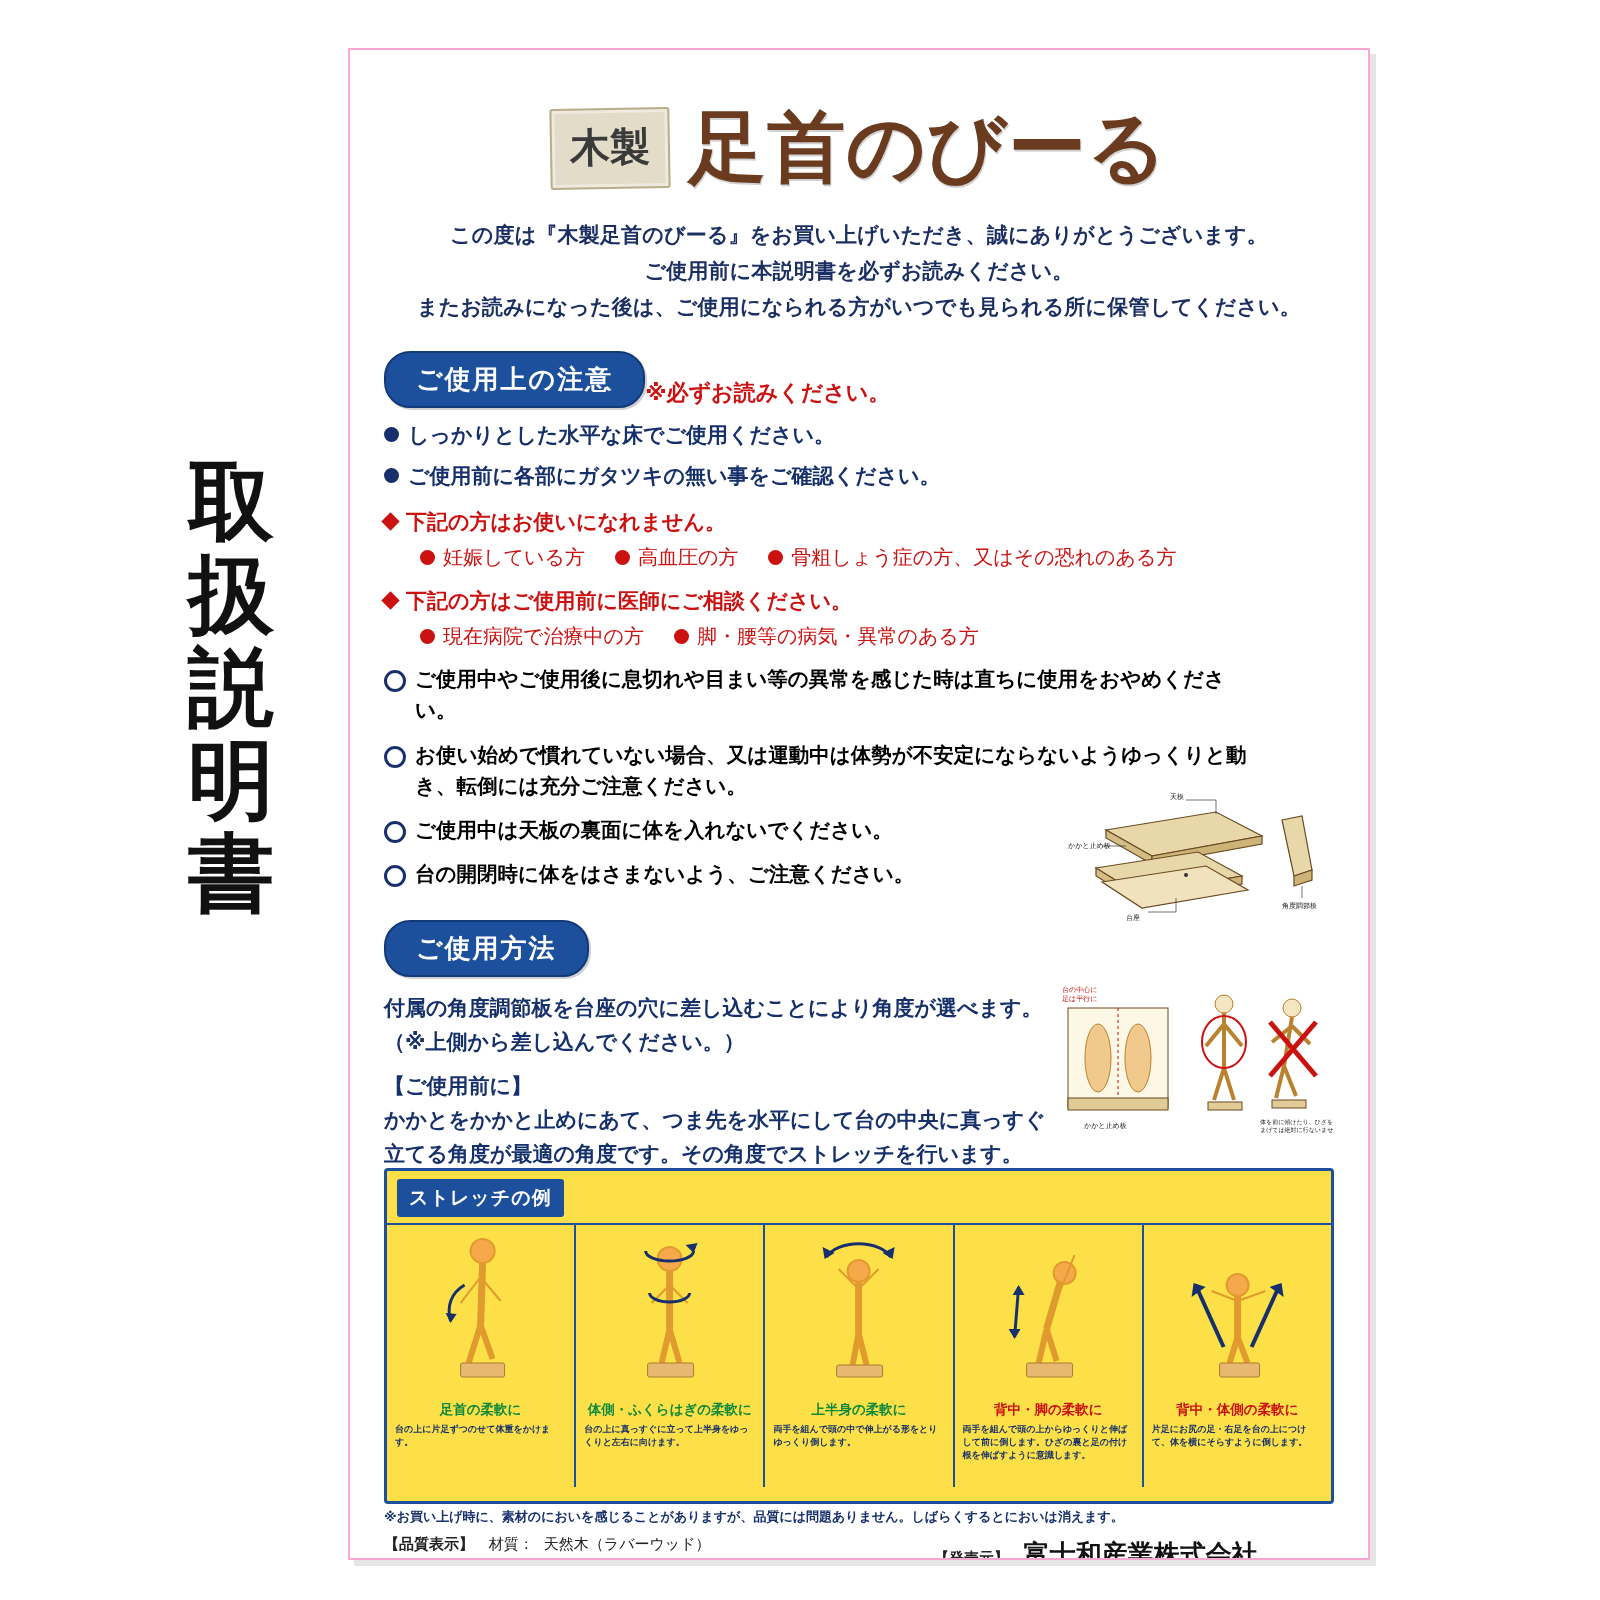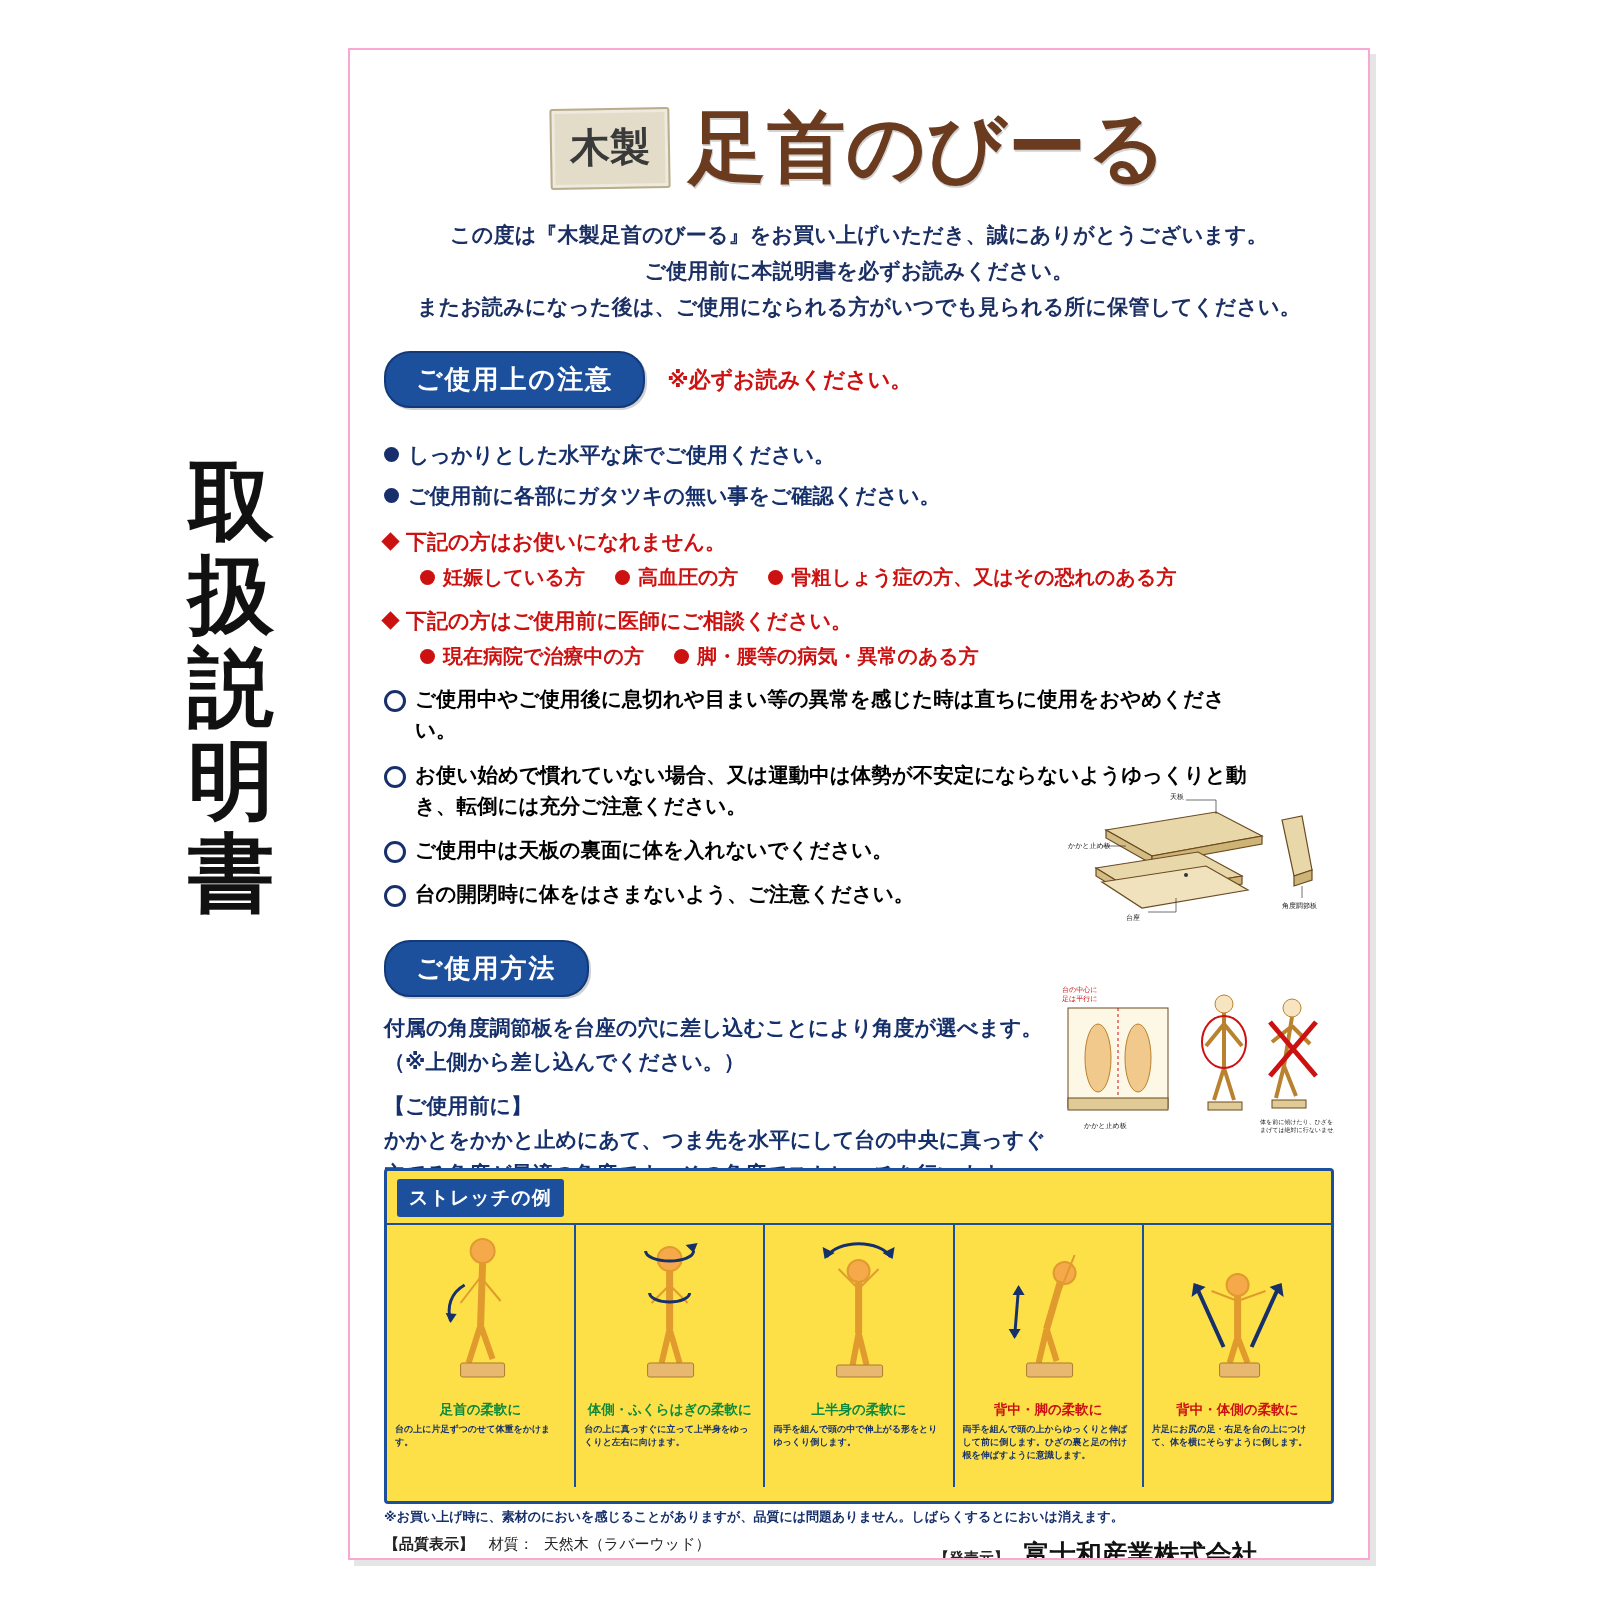--- a/index.html
+++ b/index.html
@@ -48,33 +48,33 @@
   .lead{margin-top:16px;text-align:center;color:#1b2f63;font-weight:700;}
   .lead div{font-size:21px;line-height:1.72;letter-spacing:.2px;}
 
   
   .banner{
     display:inline-block;background:#1c4f9c;color:#fff;
     font-size:26px;font-weight:700;letter-spacing:2px;
     padding:9px 30px;border-radius:26px;border:2px solid #123a78;
     box-shadow:2px 2px 0 rgba(0,0,0,.18);
   }
-  .banner-row{display:flex;align-items:center;gap:22px;margin-top:26px;}
+  .banner-row{display:flex;align-items:flex-end;margin-top:26px;}
   .banner-note{color:#cc1111;font-size:22px;font-weight:700;}
 
-  .bullets{margin-top:32px;text-align:center;}
+  .bullets{margin-top:12px;text-align:center;}
   .b-line{display:flex;align-items:flex-start;gap:9px;font-size:21px;color:#16306b;font-weight:700;margin:9px 0;line-height:1.5;}
   .dot-navy{width:15px;height:15px;border-radius:50%;background:#17306b;margin-top:7px;flex:none;}
   .dot-red{width:15px;height:15px;border-radius:50%;background:#cc1111;margin-top:6px;flex:none;}
   .sq-red{width:13px;height:13px;background:#cc1111;margin-top:7px;flex:none;transform:rotate(45deg);}
   .circ{width:16px;height:16px;border:3px solid #17306b;border-radius:50%;margin-top:6px;flex:none;}
 
   .red-head{display:flex;align-items:flex-start;gap:9px;color:#cc1111;font-size:21px;font-weight:700;margin:16px 0 8px;}
   .red-items{display:flex;gap:30px;flex-wrap:wrap;padding-left:36px;}
-  .red-item{display:flex;align-items:flex-start;gap:8px;color:#cc1111;font-size:20px;font-weight:700;}
+  .red-item{display:flex;align-items:flex-start;gap:8px;color:#cc1111;font-size:20px;font-weight:400;}
 
   .o-line{display:flex;align-items:flex-start;gap:9px;font-size:20.5px;color:#000000;font-weight:700;margin:13px 0;line-height:1.52;}
   .o-line .txt{max-width:840px;}
 
   .howto{margin-top:14px;font-size:21px;color:#16306b;font-weight:700;line-height:1.62;}
   .howto .blk{margin-bottom:10px;}
 
   
   .illus-board{position:absolute;right:34px;top:740px;width:268px;height:180px;}
   .illus-feet{position:absolute;right:190px;top:930px;width:120px;height:160px;}

